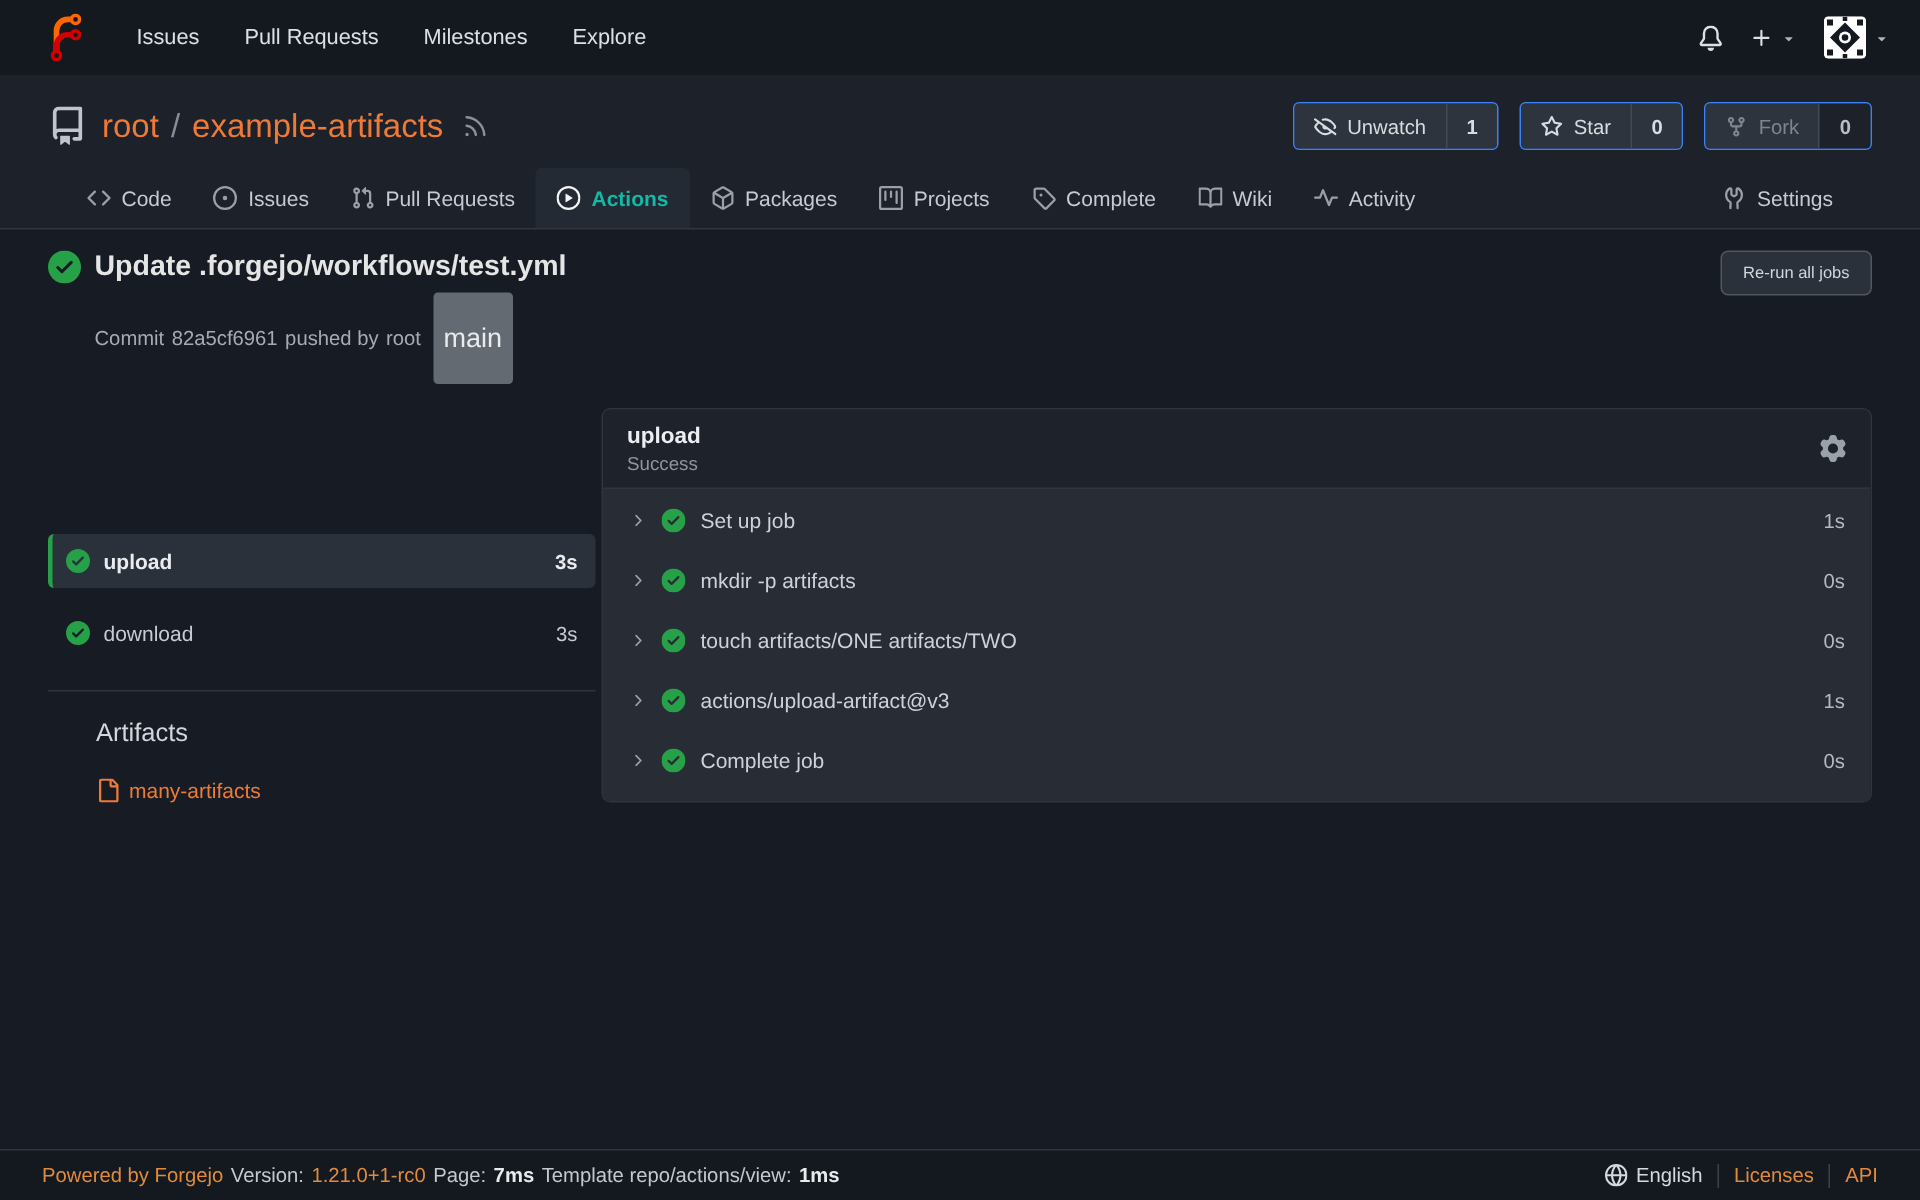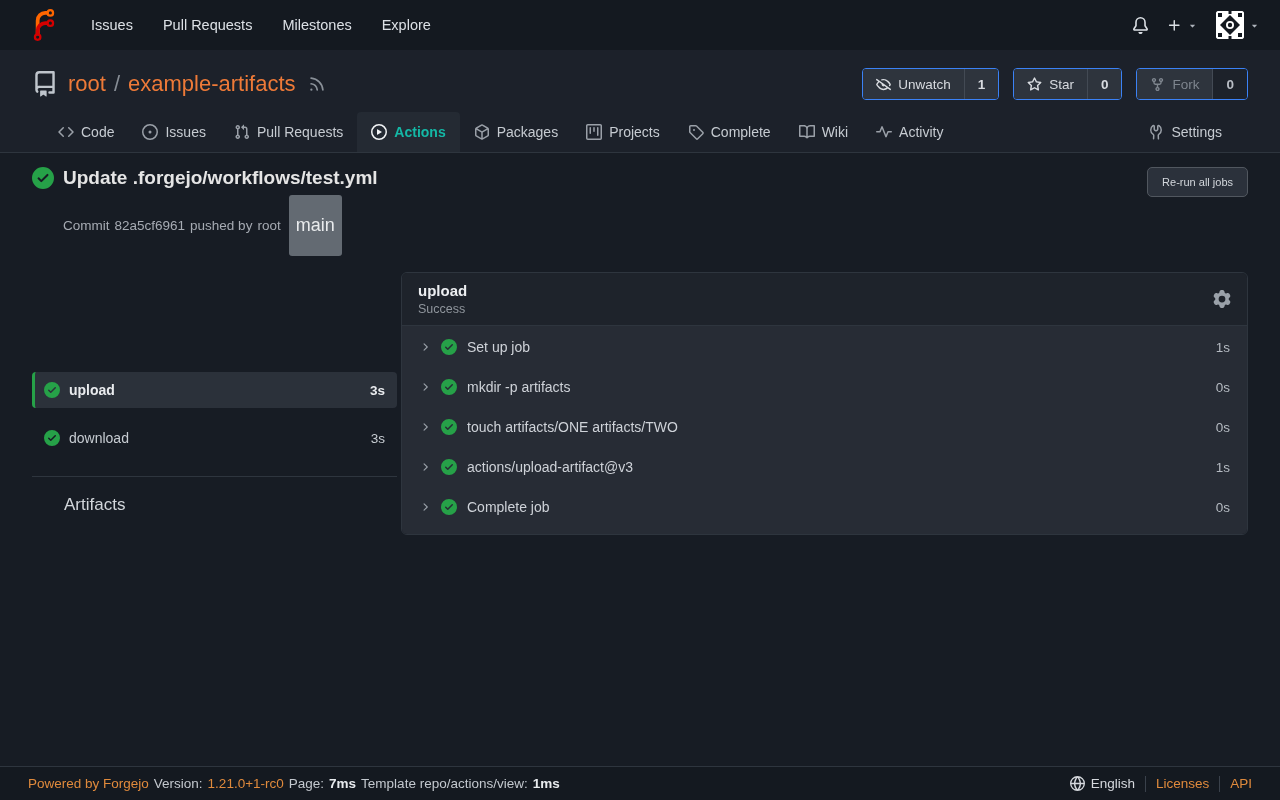--- a/index.html
+++ b/index.html
@@ -294,20 +294,26 @@
             <path d="M8 16A8 8 0 1 1 8 0a8 8 0 0 1 0 16Zm3.78-9.72a.751.751 0 0 0-.018-1.042.751.751 0 0 0-1.042-.018L6.75 9.19 5.28 7.72a.751.751 0 0 0-1.042.018.751.751 0 0 0-.018 1.042l2 2a.75.75 0 0 0 1.06 0Z"></path>
           </svg>
         <span>download</span>
         <span class="dur">3s</span>
       </div>
 
       <hr class="left-divider">
 
       <div class="artifacts">
         <h3>Artifacts</h3>
+        <div class="artifact-item">
+          <svg width="16" height="16" viewBox="0 0 16 16" fill="currentColor">
+              <path d="M2 1.75C2 .784 2.784 0 3.75 0h6.586c.464 0 .909.184 1.237.513l2.914 2.914c.329.328.513.773.513 1.237v9.586A1.75 1.75 0 0 1 13.25 16h-9.5A1.75 1.75 0 0 1 2 14.25Zm1.75-.25a.25.25 0 0 0-.25.25v12.5c0 .138.112.25.25.25h9.5a.25.25 0 0 0 .25-.25V6h-2.75A1.75 1.75 0 0 1 9 4.25V1.5Zm6.75.062V4.25c0 .138.112.25.25.25h2.688l-.011-.013-2.914-2.914-.013-.011Z"></path>
+            </svg>
+          <span>many-artifacts</span>
+        </div>
       </div>
     </div>
 
     <div class="right-col">
       <div class="card-header">
         <div>
           <div class="card-title">upload</div>
           <div class="card-status">Success</div>
         </div>
         <span class="gear-btn">

